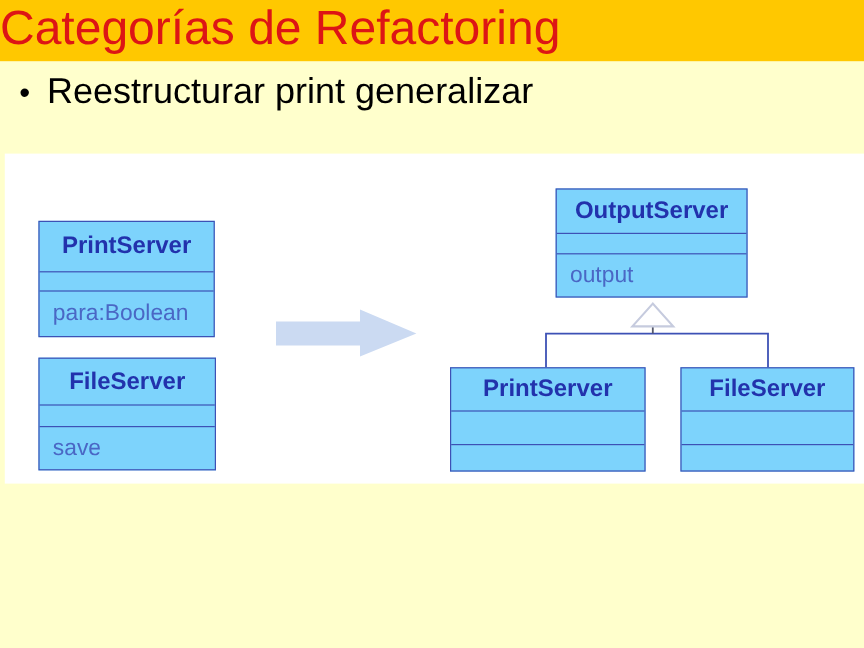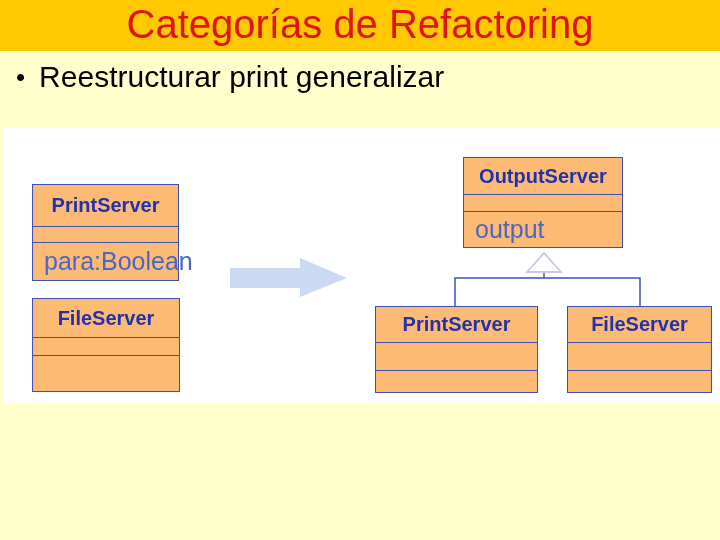--- a/index.html
+++ b/index.html
@@ -15,21 +15,20 @@
     background: #FFFFCC;
   }
   
   .banner {
     position: absolute;
     left: 0; top: 0;
     width: 720px; height: 51px;
     background: #FFC800;
     display: flex;
     align-items: center;
-    justify-content: center;
   }
   .banner-title {
     color: #DD1515;
     font-size: 40px;
     font-weight: 400;
     letter-spacing: 0px;
     white-space: nowrap;
     margin-top: -2px;
   }
   
@@ -57,21 +56,21 @@
   }
   .panel svg.overlay {
     position: absolute;
     left: 0; top: 0;
     width: 716px; height: 275px;
   }
   
   .uml-box {
     position: absolute;
     border: 1.5px solid #3D51B5;
-    background: #fdba74;
+    background: #7dd3fc;
     display: flex;
     flex-direction: column;
   }
   .uml-title {
     border-bottom: 1.5px solid #3D51B5;
     display: flex;
     align-items: center;
     justify-content: center;
     font-weight: bold;
     color: #2232AC;
@@ -79,21 +78,21 @@
     white-space: nowrap;
   }
   .uml-mid {
     border-bottom: 1.5px solid #3D51B5;
   }
   .uml-attr {
     display: flex;
     align-items: center;
     padding-left: 11px;
     color: #4A67C5;
-    font-size: 25px;
+    font-size: 19px;
     white-space: nowrap;
   }
 </style>
 </head>
 <body>
 
 <div class="slide">
 
   <div class="banner">
     <div class="banner-title">Categorías de Refactoring</div>
@@ -119,20 +118,21 @@
 
     <div class="uml-box" style="left:28px; top:56px; width:147px; height:97px;">
       <div class="uml-title" style="height:42px;">PrintServer</div>
       <div class="uml-mid" style="height:16px;"></div>
       <div class="uml-attr" style="flex:1;">para:Boolean</div>
     </div>
 
     <div class="uml-box" style="left:28px; top:170px; width:148px; height:94px;">
       <div class="uml-title" style="height:39px;">FileServer</div>
       <div class="uml-mid" style="height:18px;"></div>
+      <div class="uml-attr" style="flex:1;">save</div>
     </div>
 
     <div class="uml-box" style="left:459px; top:29px; width:160px; height:91px;">
       <div class="uml-title" style="height:37px;">OutputServer</div>
       <div class="uml-mid" style="height:17px;"></div>
       <div class="uml-attr" style="flex:1;">output</div>
     </div>
 
     <div class="uml-box" style="left:371px; top:178px; width:163px; height:87px;">
       <div class="uml-title" style="height:36px;">PrintServer</div>

